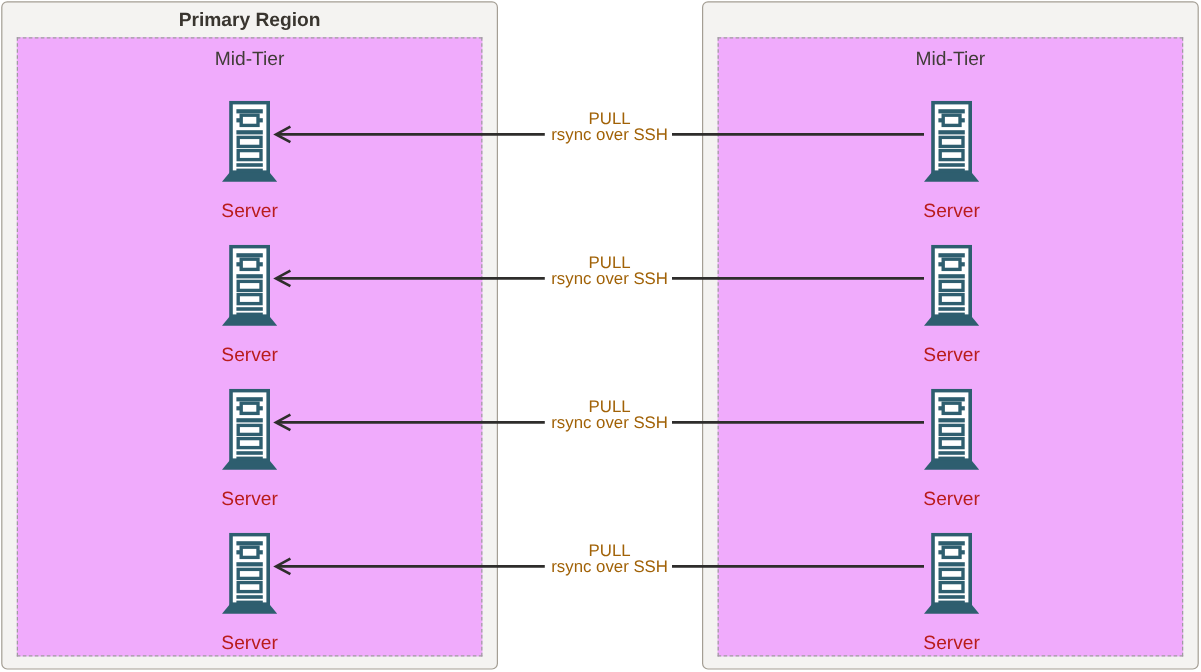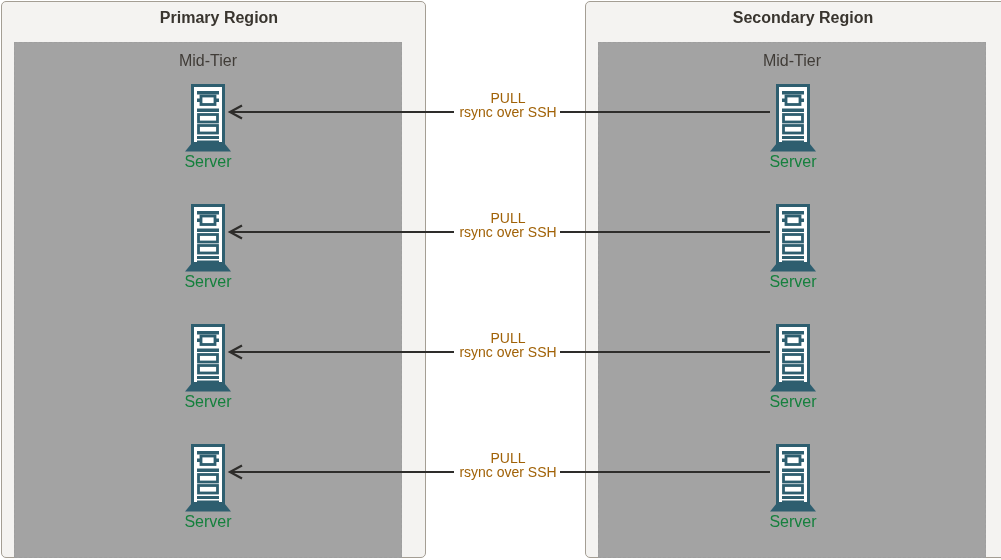--- a/index.html
+++ b/index.html
@@ -12,56 +12,55 @@
     overflow: hidden;
   }
   .region {
     position: absolute;
     top: 1px;
     width: 412px;
     height: 555px;
     background: #f4f3f1;
     border: 1px solid #a49e94;
     border-radius: 5px;
-    padding-left: 11px;
   }
   .region-primary   { left: 1px; }
   .region-secondary { left: 585px; }
   .region-title {
     margin-top: 7px;
     text-align: center;
     font-size: 16px;
     font-weight: bold;
     color: #39352f;
   }
   .midtier {
     position: absolute;
     left: 12px;
-    top: 40px;
+    top: 29px;
     width: 386px;
     height: 514px;
-    background: #a3a3a3;
+    background: #f0abfc;
     border: 1px dashed #9e9e9e;
   }
   .midtier-title {
     margin-top: 9px;
     text-align: center;
     font-size: 16px;
     color: #403c37;
   }
   .server {
     position: absolute;
     width: 80px;
     text-align: center;
   }
   .server svg { display: block; margin: 0 auto; }
   .server-label {
-    margin-top: 1px;
+    margin-top: 16px;
     font-size: 16px;
-    color: #15803d;
+    color: #b91c1c;
   }
   .conn-overlay {
     position: absolute;
     left: 0; top: 0;
     width: 1001px;
     height: 560px;
     pointer-events: none;
   }
   .conn-label {
     position: absolute;
@@ -98,21 +97,20 @@
   </svg>
 
   <div class="region region-primary">
     <div class="region-title">Primary Region</div>
     <div class="midtier">
       <div class="midtier-title">Mid-Tier</div>
     </div>
   </div>
 
   <div class="region region-secondary">
-    <div class="region-title">Secondary Region</div>
     <div class="midtier">
       <div class="midtier-title">Mid-Tier</div>
     </div>
   </div>
 
   <div class="server" style="left:168px; top:84px;">
     <svg width="46" height="68">
         <use href="#srv"></use>
       </svg>
     <div class="server-label">Server</div>

